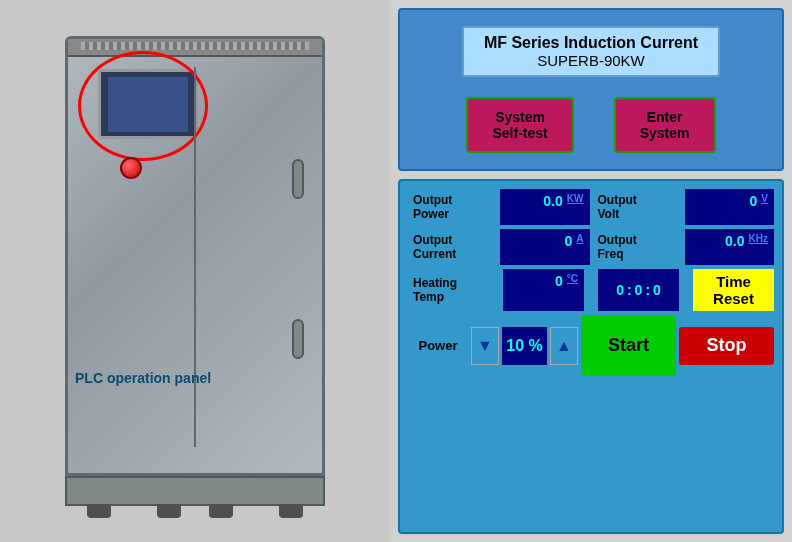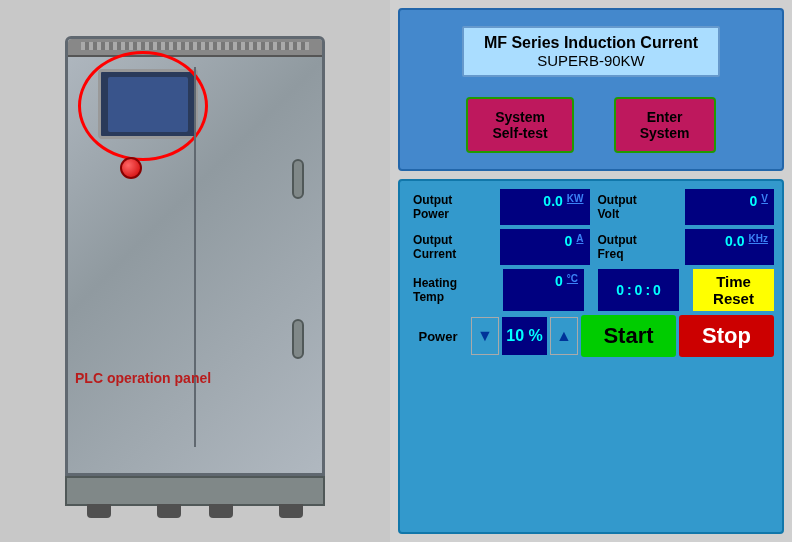--- a/index.html
+++ b/index.html
@@ -147,21 +147,21 @@
     }
     .wheel-left { left: 20px; }
     .wheel-right { right: 20px; }
     .wheel-mid-left { left: 90px; }
     .wheel-mid-right { right: 90px; }
 
     .plc-label {
       position: absolute;
       bottom: 120px;
       left: 10px;
-      color: #b91c1c;
+      color: #0c4a6e;
       font-weight: bold;
       font-size: 14px;
       white-space: nowrap;
     }
 
     
     .right-panel {
       width: 402px;
       height: 542px;
       background: #d0d0d0;
@@ -329,36 +329,36 @@
       display: flex;
       align-items: center;
       justify-content: center;
       min-height: 38px;
     }
 
     .start-btn {
       background: #00cc00;
       color: #000;
       font-weight: bold;
-      font-size: 22px;
-      text-align: center;
-      padding: 8px;
+      font-size: 18px;
+      text-align: center;
+      padding: 20px;
       cursor: pointer;
       border-radius: 3px;
       display: flex;
       align-items: center;
       justify-content: center;
       min-height: 38px;
     }
 
     .stop-btn {
       background: #cc0000;
       color: #fff;
       font-weight: bold;
-      font-size: 22px;
+      font-size: 18px;
       text-align: right;
       padding: 8px;
       cursor: pointer;
       border-radius: 3px;
       display: flex;
       align-items: center;
       justify-content: center;
       min-height: 38px;
     }
 

